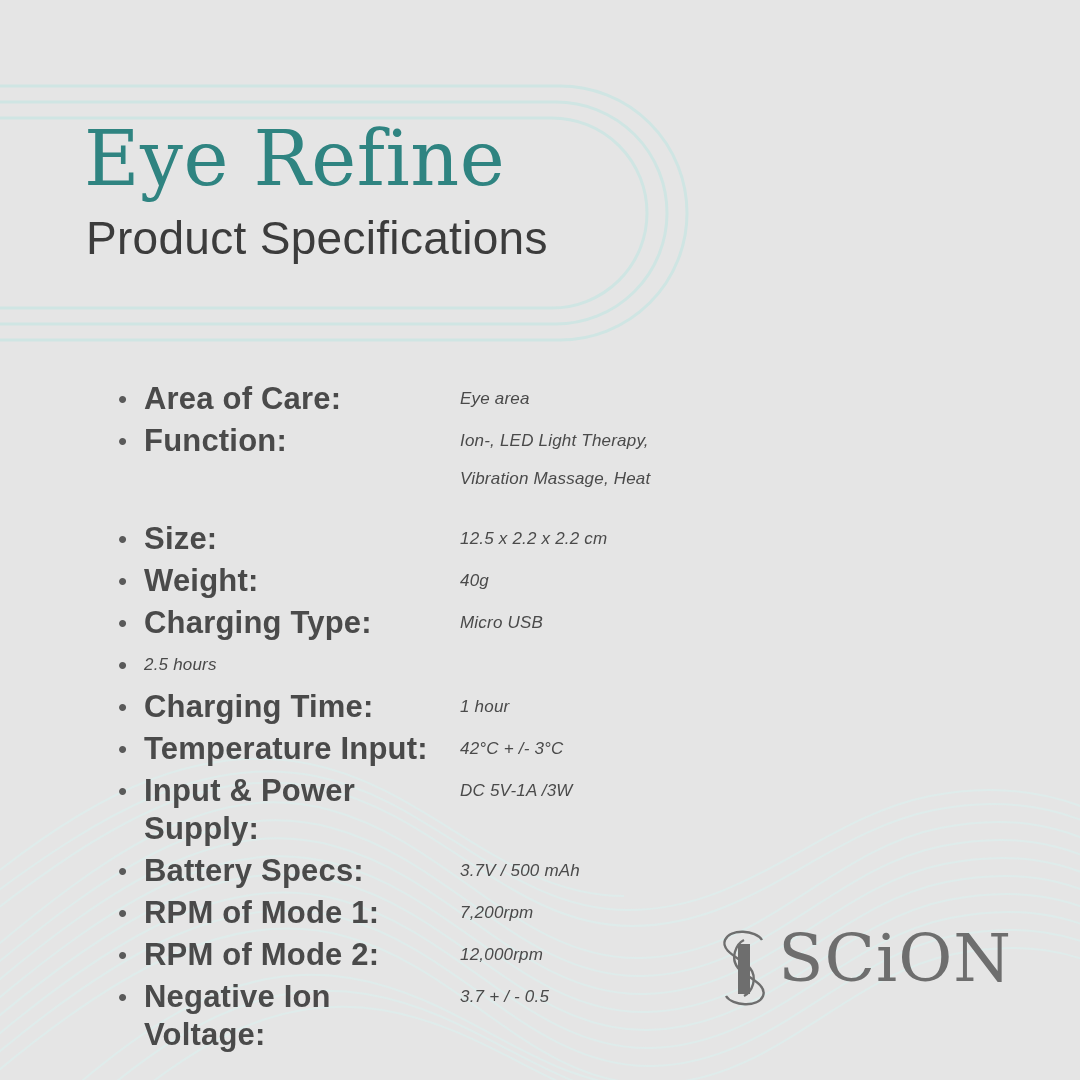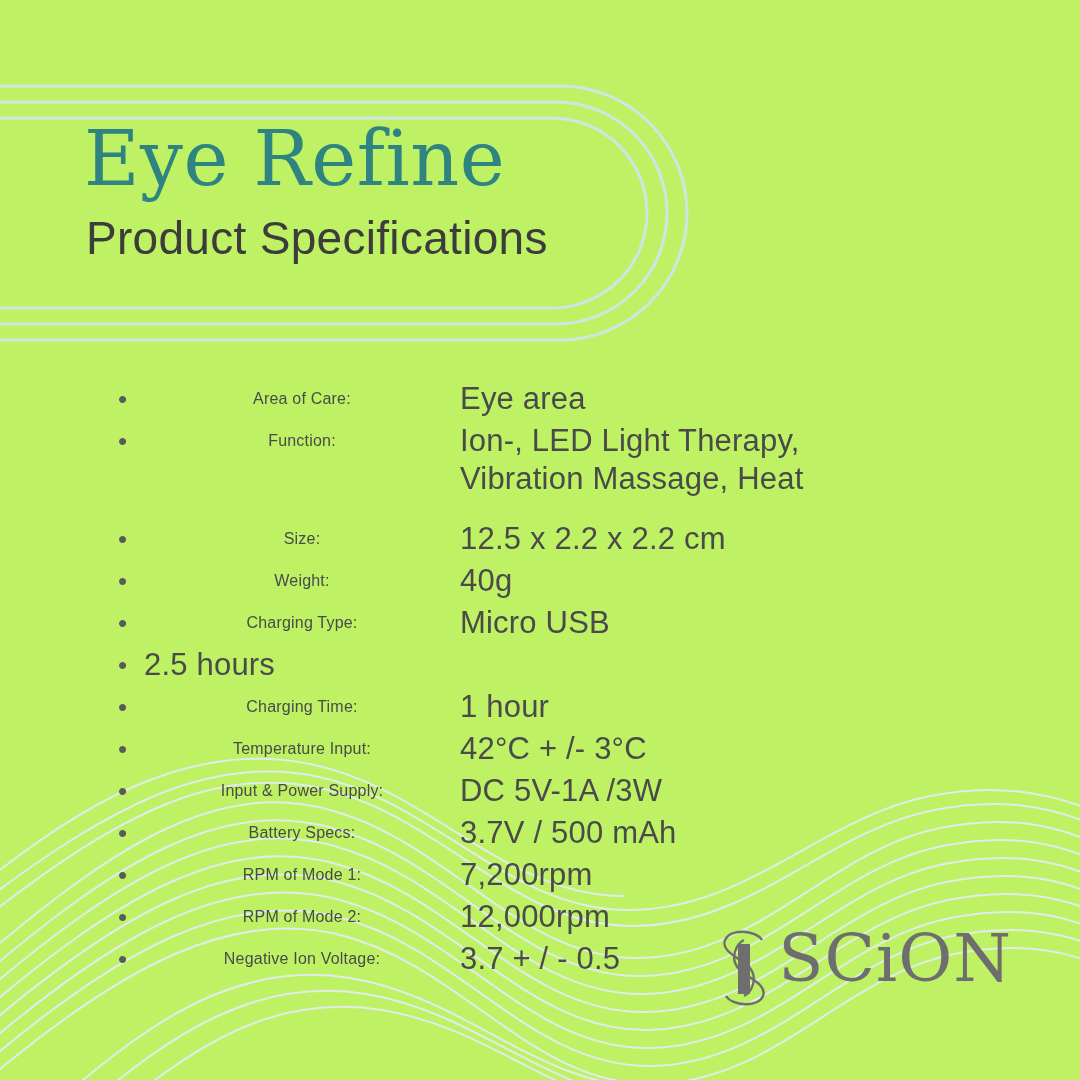--- a/index.html
+++ b/index.html
@@ -12,21 +12,21 @@
     background: #ffffff;
     font-family: "Liberation Sans", sans-serif;
     overflow: hidden;
     position: relative;
   }
 
   #page {
     position: relative;
     width: 1080px;
     height: 1080px;
-    background: #bef264;
+    background: #e5e5e5;
     overflow: hidden;
   }
 
   
   .wave-bg {
     position: absolute;
     left: 0;
     bottom: 0;
     width: 1080px;
     height: 420px;
@@ -94,36 +94,36 @@
     width: 26px;
     flex: 0 0 26px;
     color: #5a5a5a;
     font-size: 26px;
     line-height: 38px;
     text-align: left;
   }
 
   .spec-label {
     flex: 0 0 316px;
-    font-size: 16px;
+    font-size: 31px;
     line-height: 38px;
     color: #4a4a4a;
-    font-weight: 400;
+    font-weight: 700;
     letter-spacing: 0.2px;
-    text-align: center;
   }
 
   .spec-value {
     flex: 1 1 auto;
-    font-size: 31px;
+    font-size: 17px;
     line-height: 38px;
     color: #4a4a4a;
     font-weight: 400;
     letter-spacing: 0.2px;
     white-space: pre-line;
+    font-style: italic;
   }
 
   
   .logo {
     position: absolute;
     right: 68px;
     bottom: 68px;
     display: flex;
     align-items: flex-start;
     gap: 6px;

